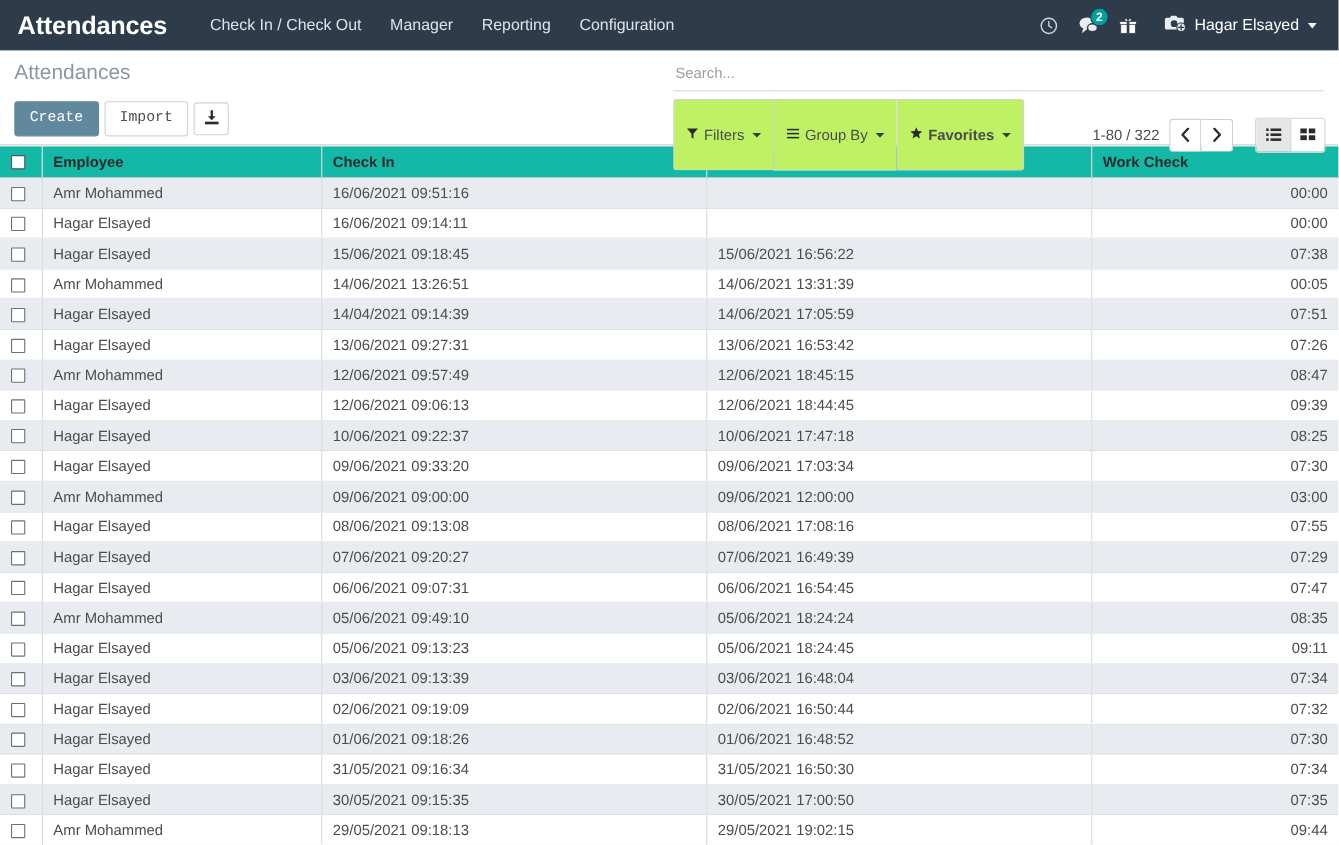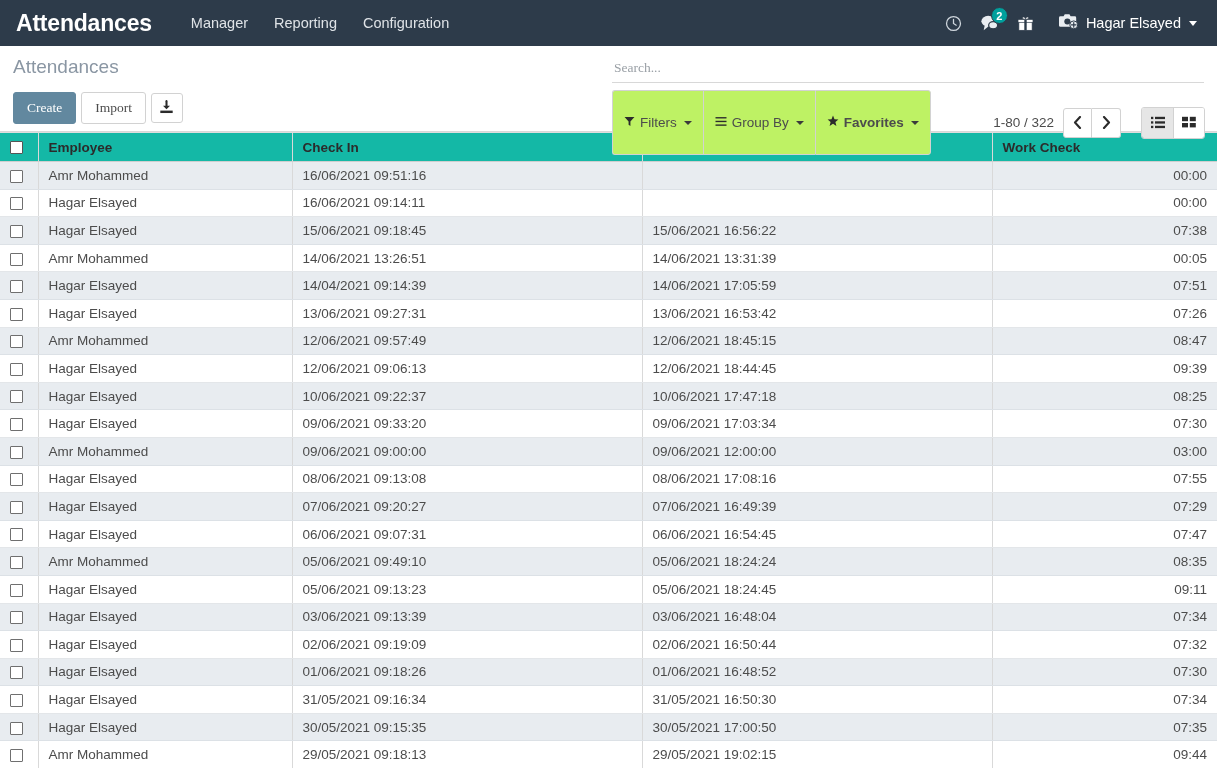--- a/index.html
+++ b/index.html
@@ -94,21 +94,21 @@
     font-size: 19px;
     color: #8a96a3;
     font-weight: normal;
   }
   .cp-buttons {
     position: absolute;
     left: 13px; top: 46px;
     display: flex; align-items: center; gap: 5px;
   }
   .btn {
-    font-family: Liberation Serif, serif;
+    font-family: Liberation Mono, monospace;
     font-size: 13.5px;
     border-radius: 3px;
     padding: 6px 13px;
     cursor: pointer;
     white-space: nowrap;
     line-height: 1.3;
   }
   .btn-primary {
     background: #62889f;
     color: #ffffff;
@@ -135,21 +135,21 @@
     left: 612px; top: 10px;
     width: 592px;
   }
   .search-box {
     border-bottom: 1px solid #d8d8d8;
     padding: 2px 0 6px 2px;
   }
   .search-input {
     border: none; outline: none;
     background: transparent;
-    font-family: Liberation Serif, serif;
+    font-family: Liberation Sans, sans-serif;
     font-size: 13.5px;
     color: #4c4c4c;
     width: 100%;
     padding: 0;
   }
   .search-input::placeholder { color: #9aa0a6; }
 
   .cp-toolbar {
     position: absolute;
     left: 612px; top: 44px;
@@ -277,20 +277,21 @@
   }
   .cb-head { border-color: #555555; }
 </style>
 </head>
 <body>
 
 <div class="navbar">
   <div class="brand">Attendances</div>
 
   <div class="nav-menu">
+    <div class="nav-item">Check In / Check Out</div>
     <div class="nav-item">Manager</div>
     <div class="nav-item">Reporting</div>
     <div class="nav-item">Configuration</div>
   </div>
 
   <div class="nav-right">
 
     <div class="sys-icon">
       <svg width="17" height="17" viewBox="0 0 20 20">
         <circle cx="10" cy="10" r="8.2" fill="none" stroke="#cfd6dd" stroke-width="1.5"></circle>

